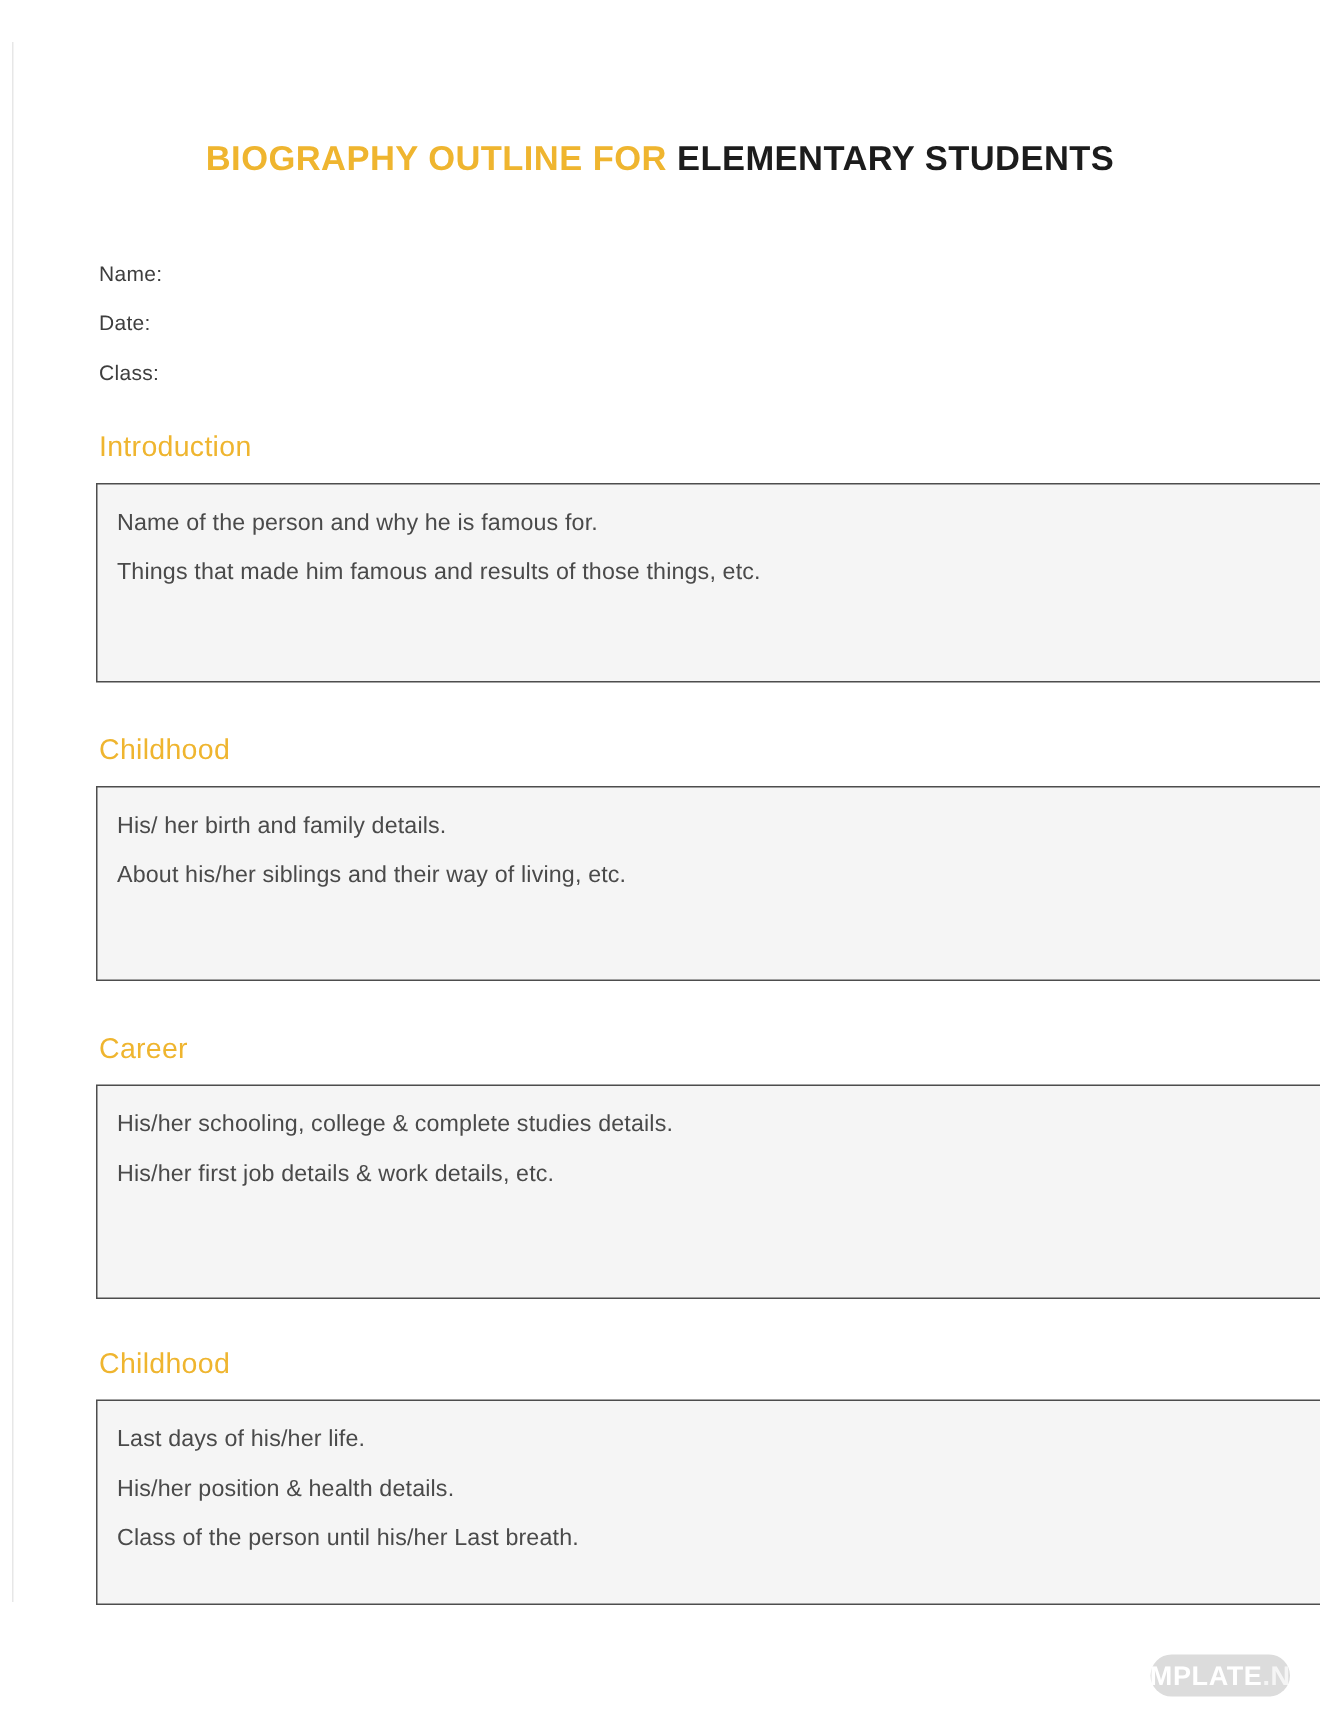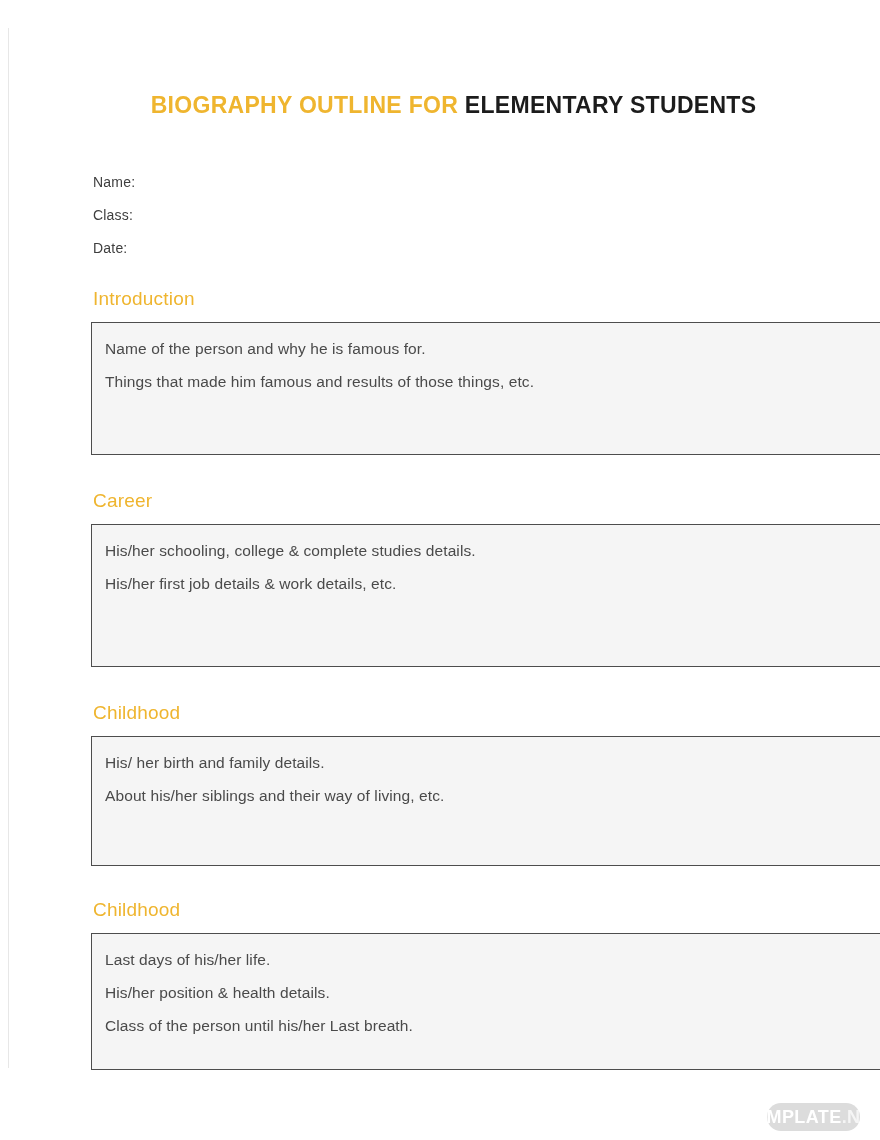--- a/index.html
+++ b/index.html
@@ -12,21 +12,20 @@
   }
   * { margin: 0; padding: 0; box-sizing: border-box; }
   html, body { background: #ffffff; }
   .page {
     position: relative;
     width: 880px;
     height: 1140px;
     background: #ffffff;
     font-family: "Liberation Sans", "DejaVu Sans", sans-serif;
     overflow: hidden;
-    padding-left: 27px;
   }
   .page-edge {
     position: absolute;
     left: 8px;
     top: 28px;
     width: 1px;
     height: 1040px;
     background: #e7e7e7;
   }
   .doc-title {
@@ -107,45 +106,45 @@
 <div class="page">
   <div class="page-edge"></div>
 
   <div class="doc-title">
     <span class="hl">BIOGRAPHY OUTLINE FOR</span>
     <span class="rest">ELEMENTARY STUDENTS</span>
   </div>
 
   <div class="fields">
     <div class="field">Name:</div>
+    <div class="field">Date:</div>
     <div class="field">Class:</div>
-    <div class="field">Date:</div>
   </div>
 
   <div class="section sec-1">
     <div class="sec-heading">Introduction</div>
     <div class="answer-box h-intro">
       <div class="box-line">Name of the person and why he is famous for.</div>
       <div class="box-line">Things that made him famous and results of those things, etc.</div>
     </div>
   </div>
 
+  <div class="section sec-2">
+    <div class="sec-heading">Childhood</div>
+    <div class="answer-box h-childhood">
+      <div class="box-line">His/ her birth and family details.</div>
+      <div class="box-line">About his/her siblings and their way of living, etc.</div>
+    </div>
+  </div>
+
   <div class="section sec-3">
     <div class="sec-heading">Career</div>
     <div class="answer-box h-career">
       <div class="box-line">His/her schooling, college &amp; complete studies details.</div>
       <div class="box-line">His/her first job details &amp; work details, etc.</div>
-    </div>
-  </div>
-
-  <div class="section sec-2">
-    <div class="sec-heading">Childhood</div>
-    <div class="answer-box h-childhood">
-      <div class="box-line">His/ her birth and family details.</div>
-      <div class="box-line">About his/her siblings and their way of living, etc.</div>
     </div>
   </div>
 
   <div class="section sec-4">
     <div class="sec-heading">Childhood</div>
     <div class="answer-box h-conclusion">
       <div class="box-line">Last days of his/her life.</div>
       <div class="box-line">His/her position &amp; health details.</div>
       <div class="box-line">Class of the person until his/her Last breath.</div>
     </div>

